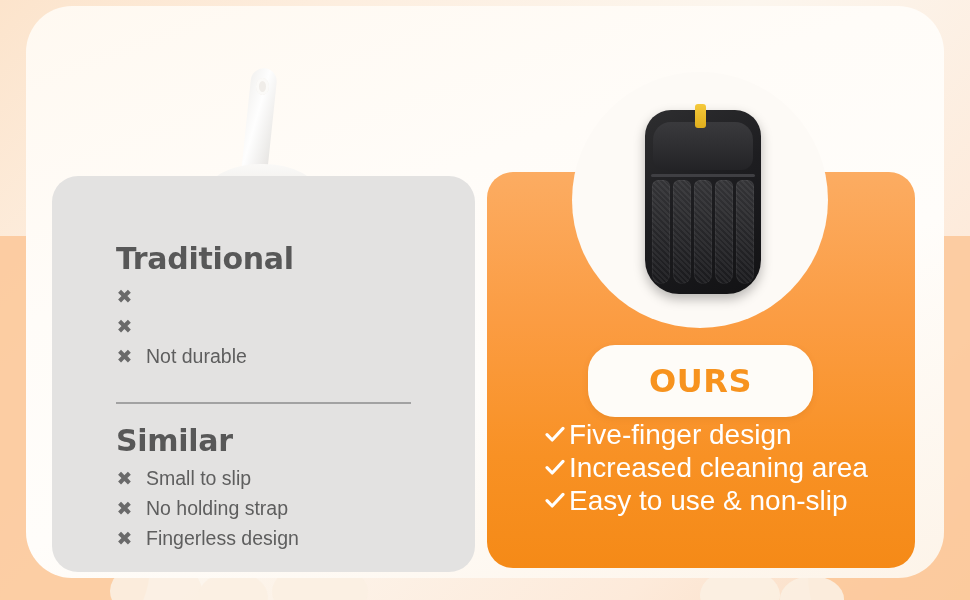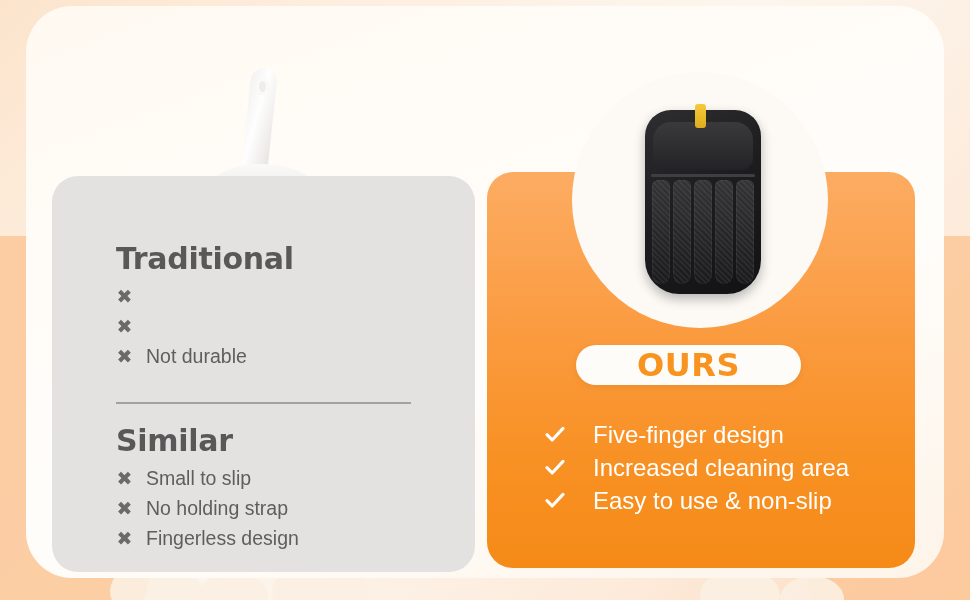--- a/index.html
+++ b/index.html
@@ -282,24 +282,24 @@
     flex: 1;
     border-radius: 9px 9px 13px 13px;
     background:
       repeating-linear-gradient(45deg, rgba(255,255,255,.055) 0 2px, transparent 2px 4px),
       linear-gradient(180deg, #343437, #1A1A1D);
     box-shadow: inset 0 0 0 1px rgba(255,255,255,.05);
   }
 
   .ours-pill {
     position: absolute;
-    left: 576px;
+    left: 588px;
     top: 345px;
     width: 225px;
-    height: 40px;
+    height: 72px;
     border-radius: 27px;
     background: #FEFCF8;
     display: flex;
     align-items: center;
     justify-content: center;
     box-shadow: 0 2px 6px rgba(150,80,10,.13);
   }
   .ours-text {
     font-family: "DejaVu Sans", sans-serif;
     font-size: 32px;
@@ -312,23 +312,23 @@
     position: absolute;
     left: 545px;
     top: 418px;
     list-style: none;
     margin: 0;
     padding: 0;
   }
   .pro-list li {
     display: flex;
     align-items: center;
-    gap: 28px;
+    gap: 4px;
     height: 33px;
-    font-size: 24px;
+    font-size: 28px;
     color: #FFFFFF;
   }
   .check {
     width: 20px;
     flex: 0 0 auto;
   }
   .check svg { display: block; }
 </style>
 </head>
 <body>

